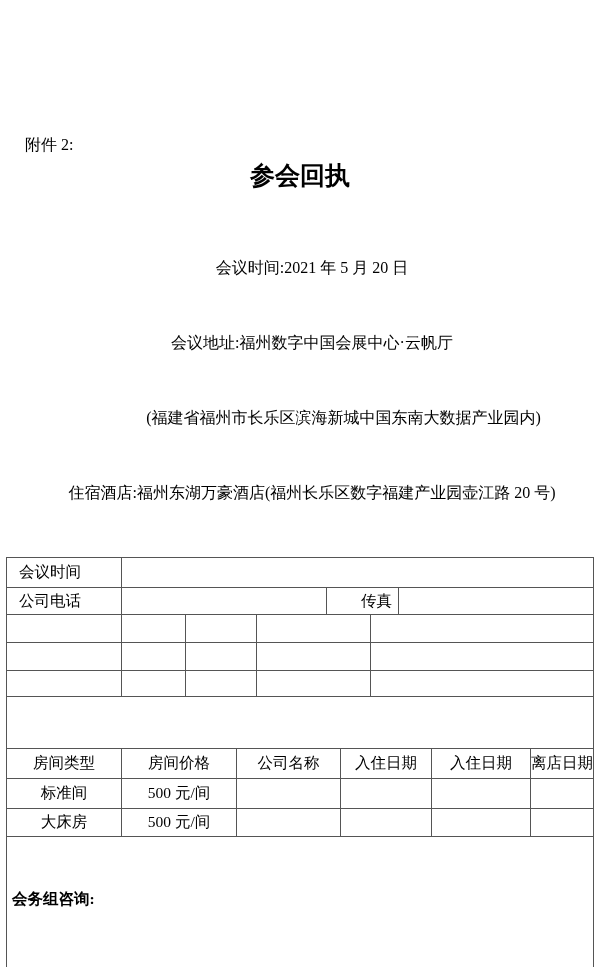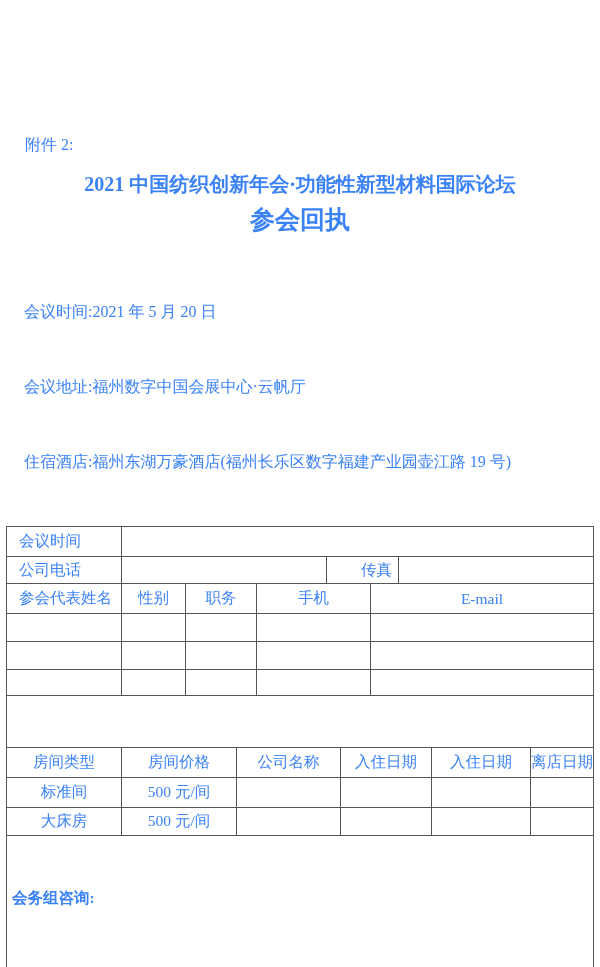--- a/index.html
+++ b/index.html
@@ -4,21 +4,21 @@
 <style>
   * { box-sizing: border-box; margin: 0; padding: 0; }
   html, body { background: #ffffff; }
   body { font-family: "Liberation Serif", "DejaVu Serif", serif; }
 
   .page {
     position: relative;
     width: 600px;
     height: 967px;
     background: #ffffff;
-    color: #3b82f6;
+    color: #000000;
     overflow: hidden;
   }
 
   .attachment {
     margin: 132px 0 0 25px;
     font-size: 16px;
     line-height: 25px;
   }
   .title {
     margin-top: 10px;
@@ -31,20 +31,21 @@
     text-align: center;
     font-size: 25px;
     font-weight: bold;
     line-height: 37px;
   }
   .info {
     margin: 11px 0 0 24px;
     font-size: 16px;
     line-height: 25px;
     white-space: pre-wrap;
+    text-align: center;
   }
   .info .indent { padding-left: 63px; }
 
   
   .sheet {
     margin: 2px 0 0 6px;
     width: 588px;
     border: 1px solid #555;
     font-size: 15.5px;
   }
@@ -92,47 +93,40 @@
   }
   .bold { font-weight: bold; }
 </style>
 </head>
 <body>
 
 <div class="page">
 
   <div class="attachment">附件 2:</div>
 
-  <div class="title">2021 中国纺织创新年会·功能性新型材料国际论坛</div>
   <div class="subtitle">参会回执</div>
 
   <div class="info">
     <div>会议时间:2021 年 5 月 20 日</div>
     <div>会议地址:福州数字中国会展中心·云帆厅</div>
-    <div>住宿酒店:福州东湖万豪酒店(福州长乐区数字福建产业园壶江路 19 号)</div>
+    <div class="indent">(福建省福州市长乐区滨海新城中国东南大数据产业园内)</div>
+    <div>住宿酒店:福州东湖万豪酒店(福州长乐区数字福建产业园壶江路 20 号)</div>
   </div>
 
   <div class="sheet">
 
     <div class="row h30">
       <div class="cell w115 lbl">会议时间</div>
       <div class="cell grow"></div>
     </div>
     <div class="row h27">
       <div class="cell w115 lbl">公司电话</div>
       <div class="cell w205"></div>
       <div class="cell w44 ctr">传真</div>
       <div class="cell grow"></div>
-    </div>
-    <div class="row h30">
-      <div class="cell w115 lbl">参会代表姓名</div>
-      <div class="cell w64 ctr">性别</div>
-      <div class="cell w71 ctr">职务</div>
-      <div class="cell w114 ctr">手机</div>
-      <div class="cell grow ctr">E-mail</div>
     </div>
     <div class="row h28">
       <div class="cell w115"></div>
       <div class="cell w64"></div>
       <div class="cell w71"></div>
       <div class="cell w114"></div>
       <div class="cell grow"></div>
     </div>
     <div class="row h28">
       <div class="cell w115"></div>

